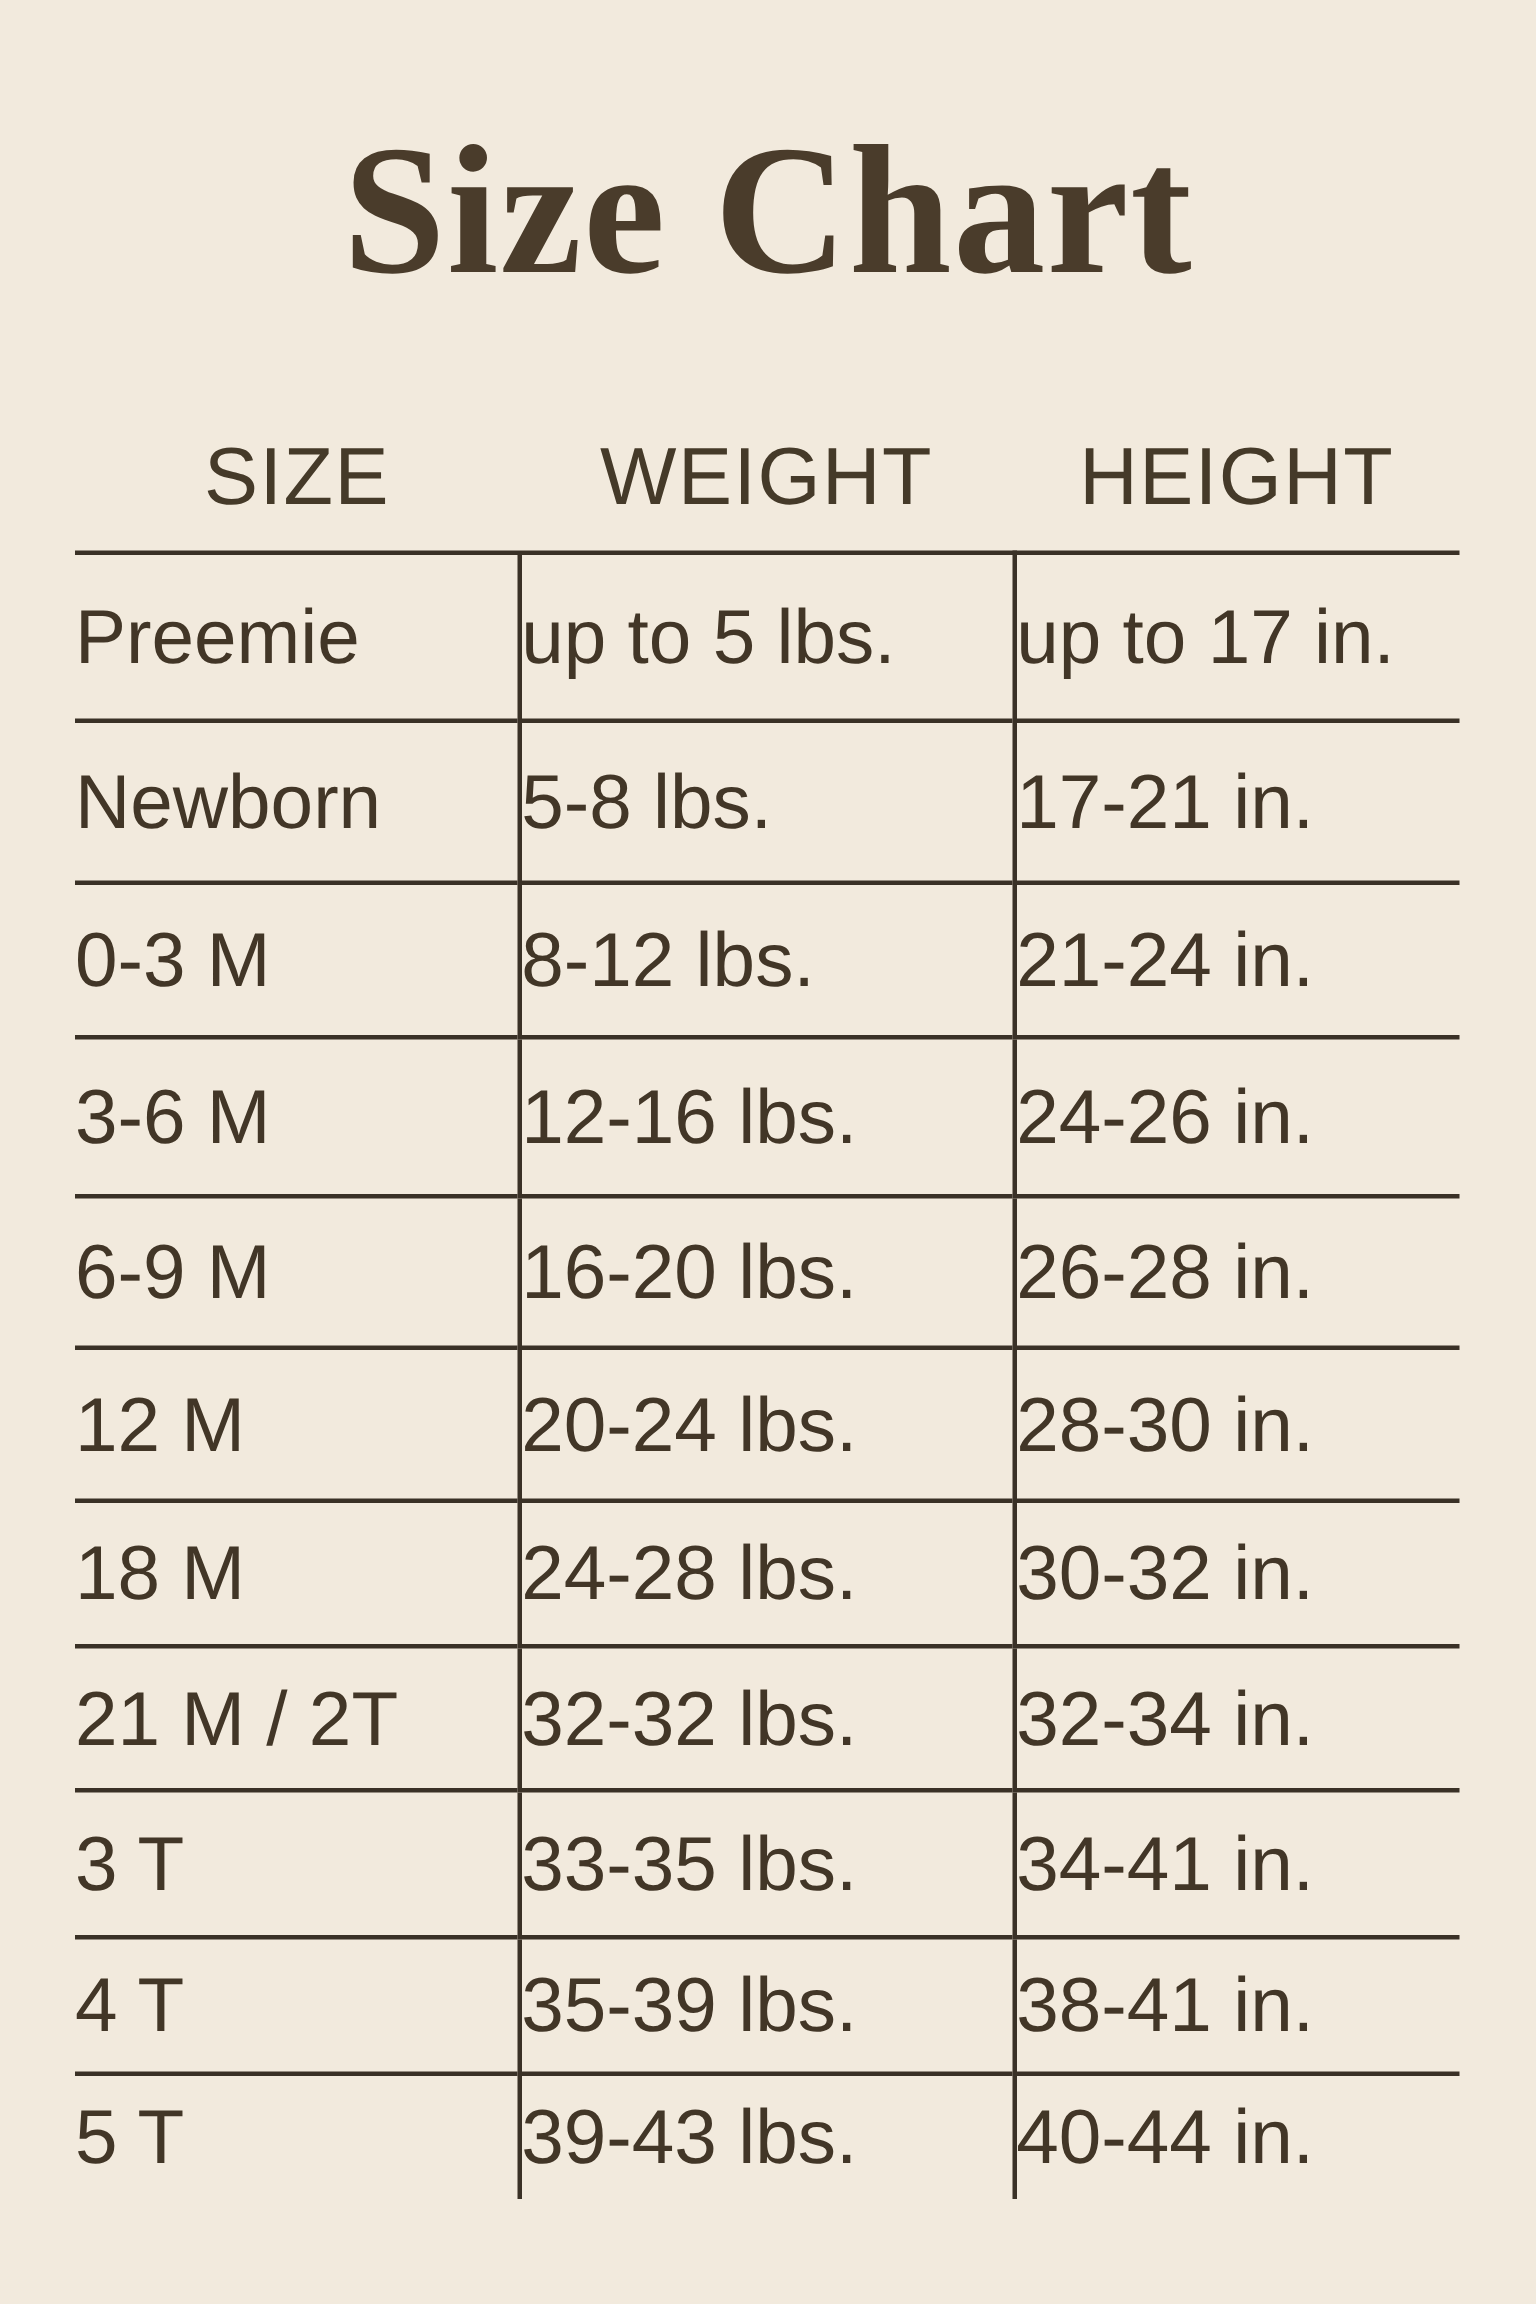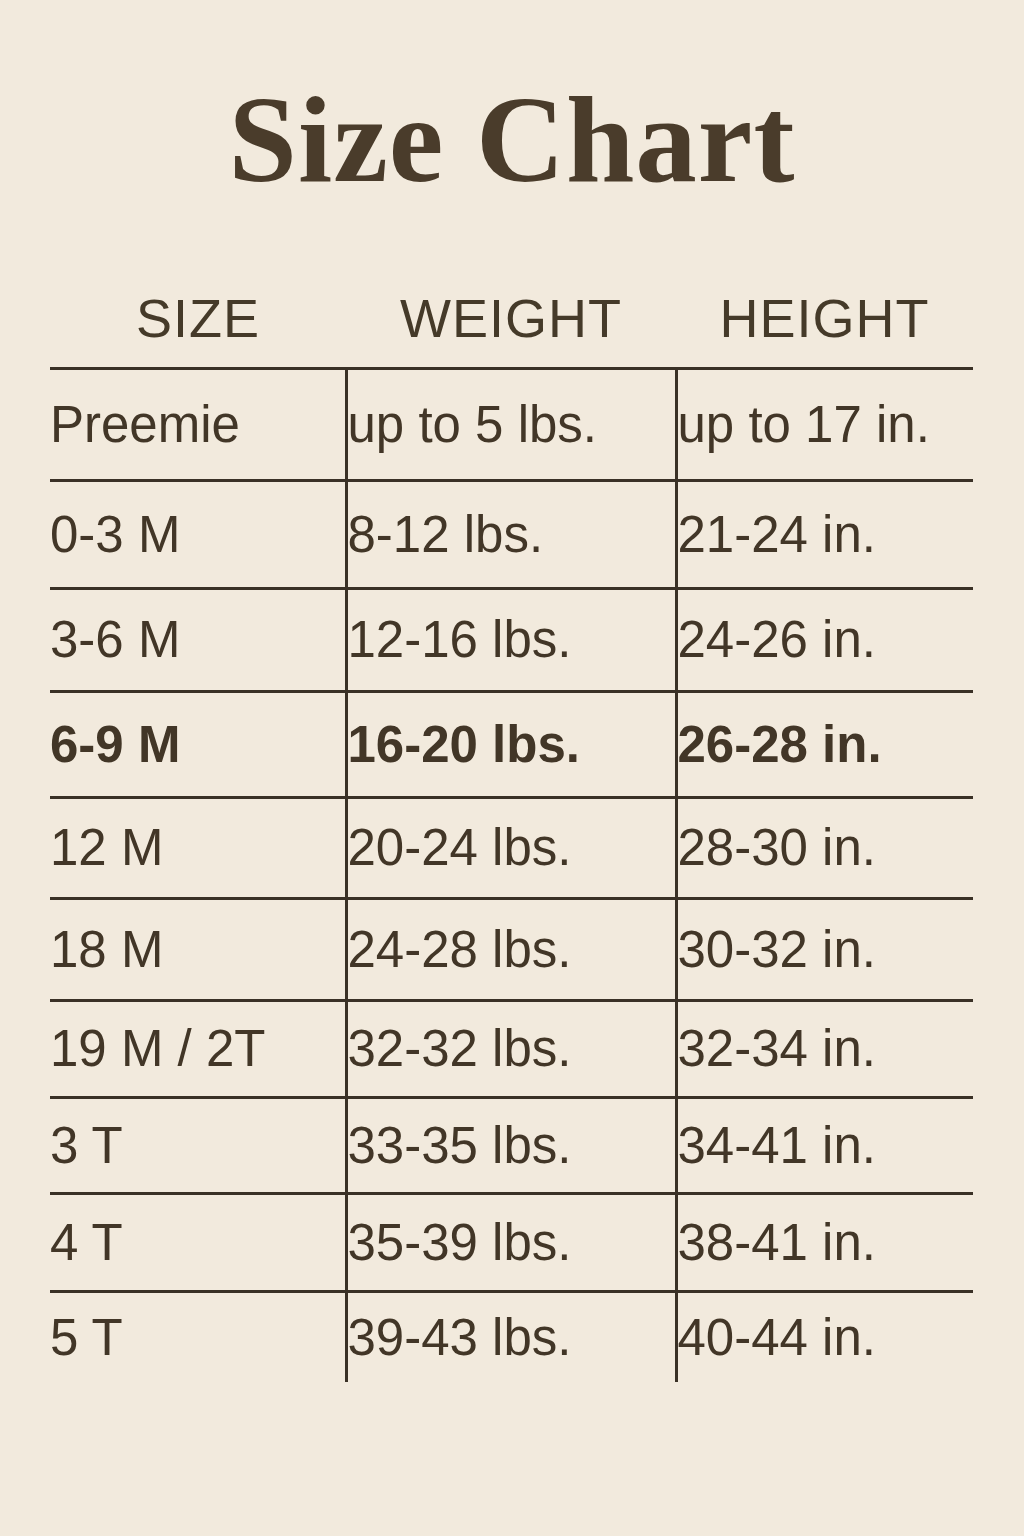--- a/index.html
+++ b/index.html
@@ -60,21 +60,21 @@
     padding:0;
     border-top:3px solid var(--line);
   }
   .size-table td.mid{
     border-left:3px solid var(--line);
     border-right:3px solid var(--line);
   }
   .size-table tbody tr:nth-child(1){height:112px;}
   .size-table tbody tr:nth-child(2){height:108px;}
   .size-table tbody tr:nth-child(3){height:103px;}
-  .size-table tbody tr:nth-child(4){height:106px;font-weight:bold;}
+  .size-table tbody tr:nth-child(4){height:106px;}
   .size-table tbody tr:nth-child(5){height:101px;}
   .size-table tbody tr:nth-child(6){height:102px;}
   .size-table tbody tr:nth-child(7){height:97px;}
   .size-table tbody tr:nth-child(8){height:96px;}
   .size-table tbody tr:nth-child(9){height:98px;}
   .size-table tbody tr:nth-child(10){height:91px;}
   .size-table tbody tr:nth-child(11){height:84px;}
 </style>
 </head>
 <body>
@@ -96,20 +96,25 @@
         <th>HEIGHT</th>
       </tr>
     </thead>
     <tbody>
       <tr>
         <td>Preemie</td>
         <td class="mid">up to 5 lbs.</td>
         <td>up to 17 in.</td>
       </tr>
       <tr>
+        <td>Newborn</td>
+        <td class="mid">5-8 lbs.</td>
+        <td>17-21 in.</td>
+      </tr>
+      <tr>
         <td>0-3 M</td>
         <td class="mid">8-12 lbs.</td>
         <td>21-24 in.</td>
       </tr>
       <tr>
         <td>3-6 M</td>
         <td class="mid">12-16 lbs.</td>
         <td>24-26 in.</td>
       </tr>
       <tr>
@@ -121,21 +126,21 @@
         <td>12 M</td>
         <td class="mid">20-24 lbs.</td>
         <td>28-30 in.</td>
       </tr>
       <tr>
         <td>18 M</td>
         <td class="mid">24-28 lbs.</td>
         <td>30-32 in.</td>
       </tr>
       <tr>
-        <td>19 M / 2T</td>
+        <td>21 M / 2T</td>
         <td class="mid">32-32 lbs.</td>
         <td>32-34 in.</td>
       </tr>
       <tr>
         <td>3 T</td>
         <td class="mid">33-35 lbs.</td>
         <td>34-41 in.</td>
       </tr>
       <tr>
         <td>4 T</td>

